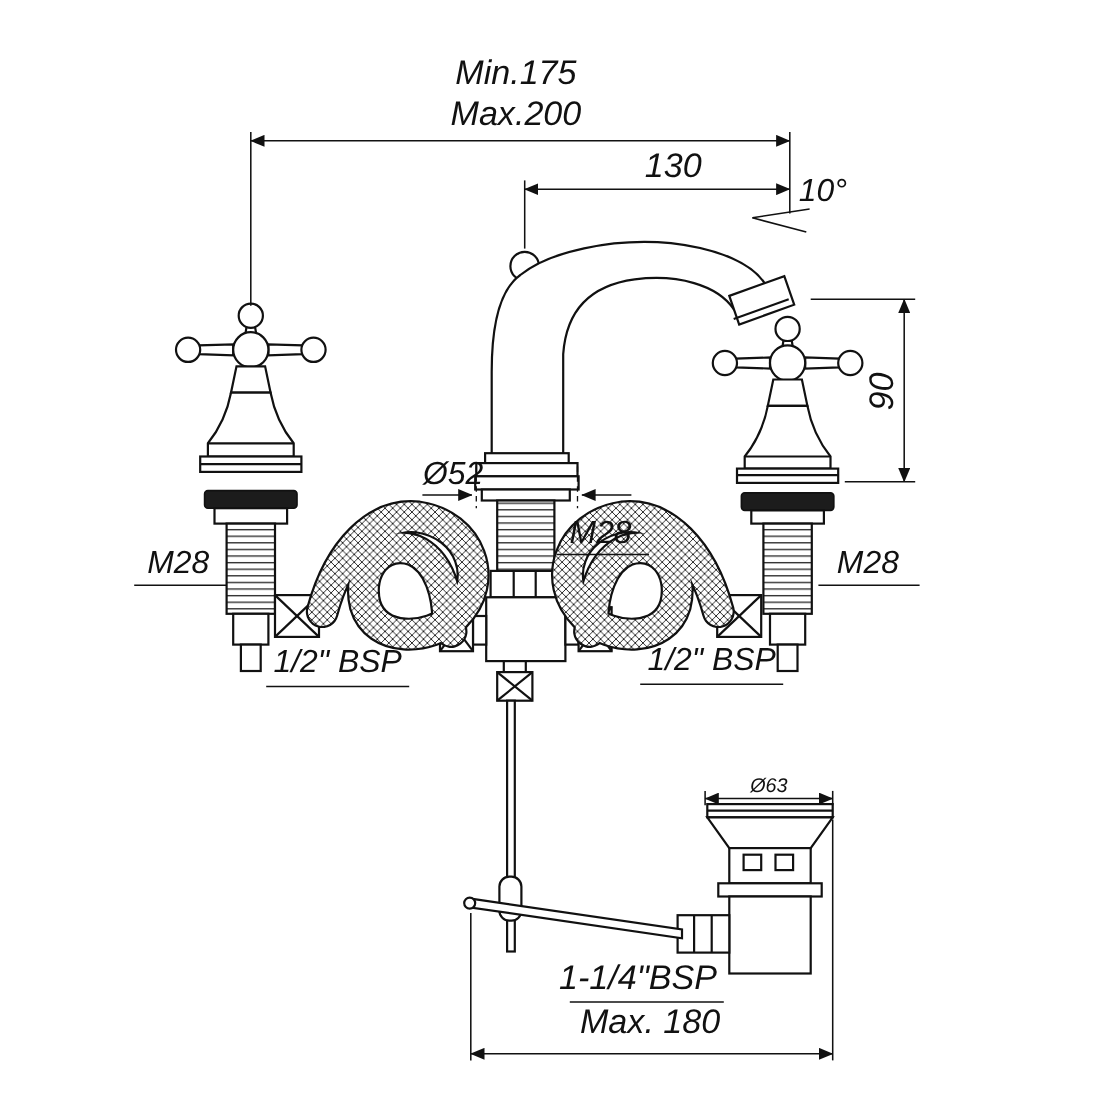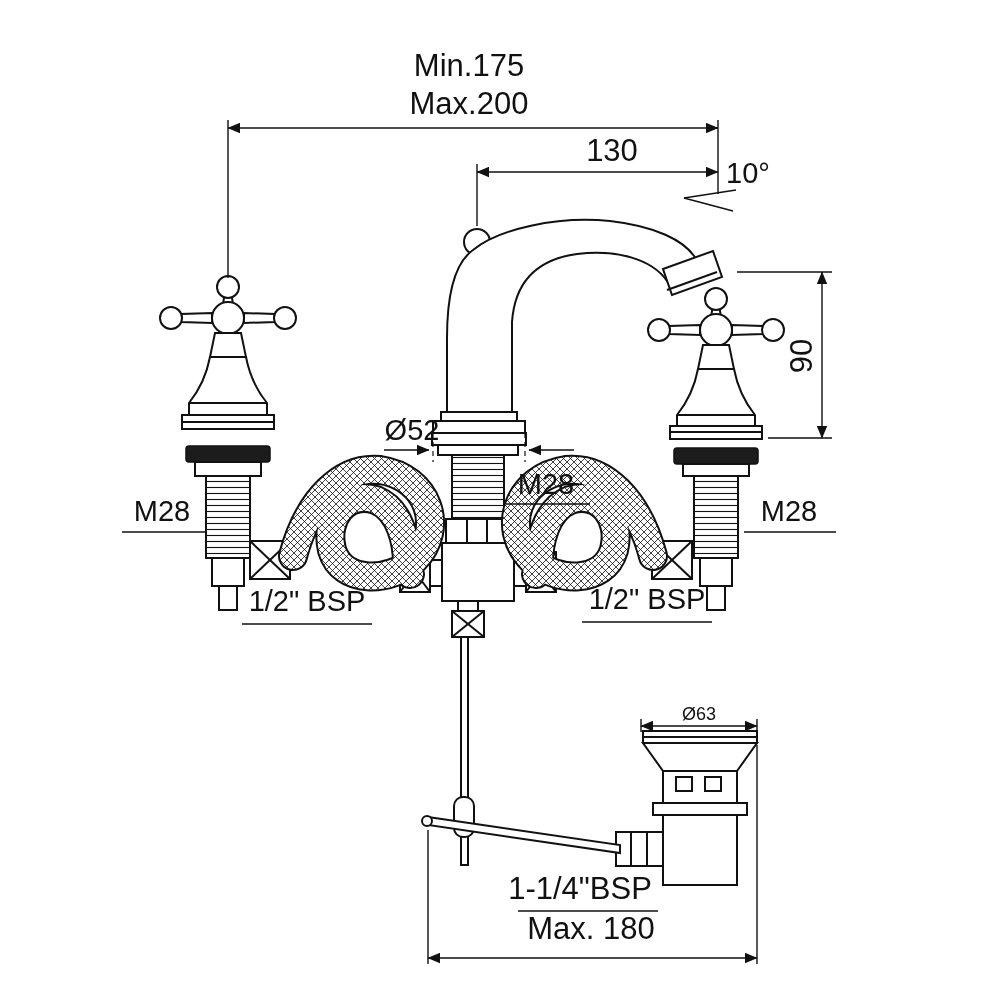--- a/index.html
+++ b/index.html
@@ -1,18 +1,19 @@
 <!DOCTYPE html>
 <html><head>
 <meta charset="utf-8">
 <style>
   html,body { margin:0; padding:0; background:#fff; }
   .page {
     width:812px; height:1000px; background:#ffffff; position:relative;
     font-family:"Liberation Sans", sans-serif;
+    font-style:italic;
   }
   svg { display:block; }
   svg text {
     fill:#111;
     font-family:"Liberation Sans","DejaVu Sans",sans-serif;
   }
   .o  { fill:#ffffff; stroke:#111; stroke-width:2; }          
   .ol { fill:none;    stroke:#111; stroke-width:2; }          
   .dk { fill:#1c1c1c; stroke:#111; stroke-width:1.5; }        
   .d  { stroke:#111; stroke-width:1.4; fill:none; }           

